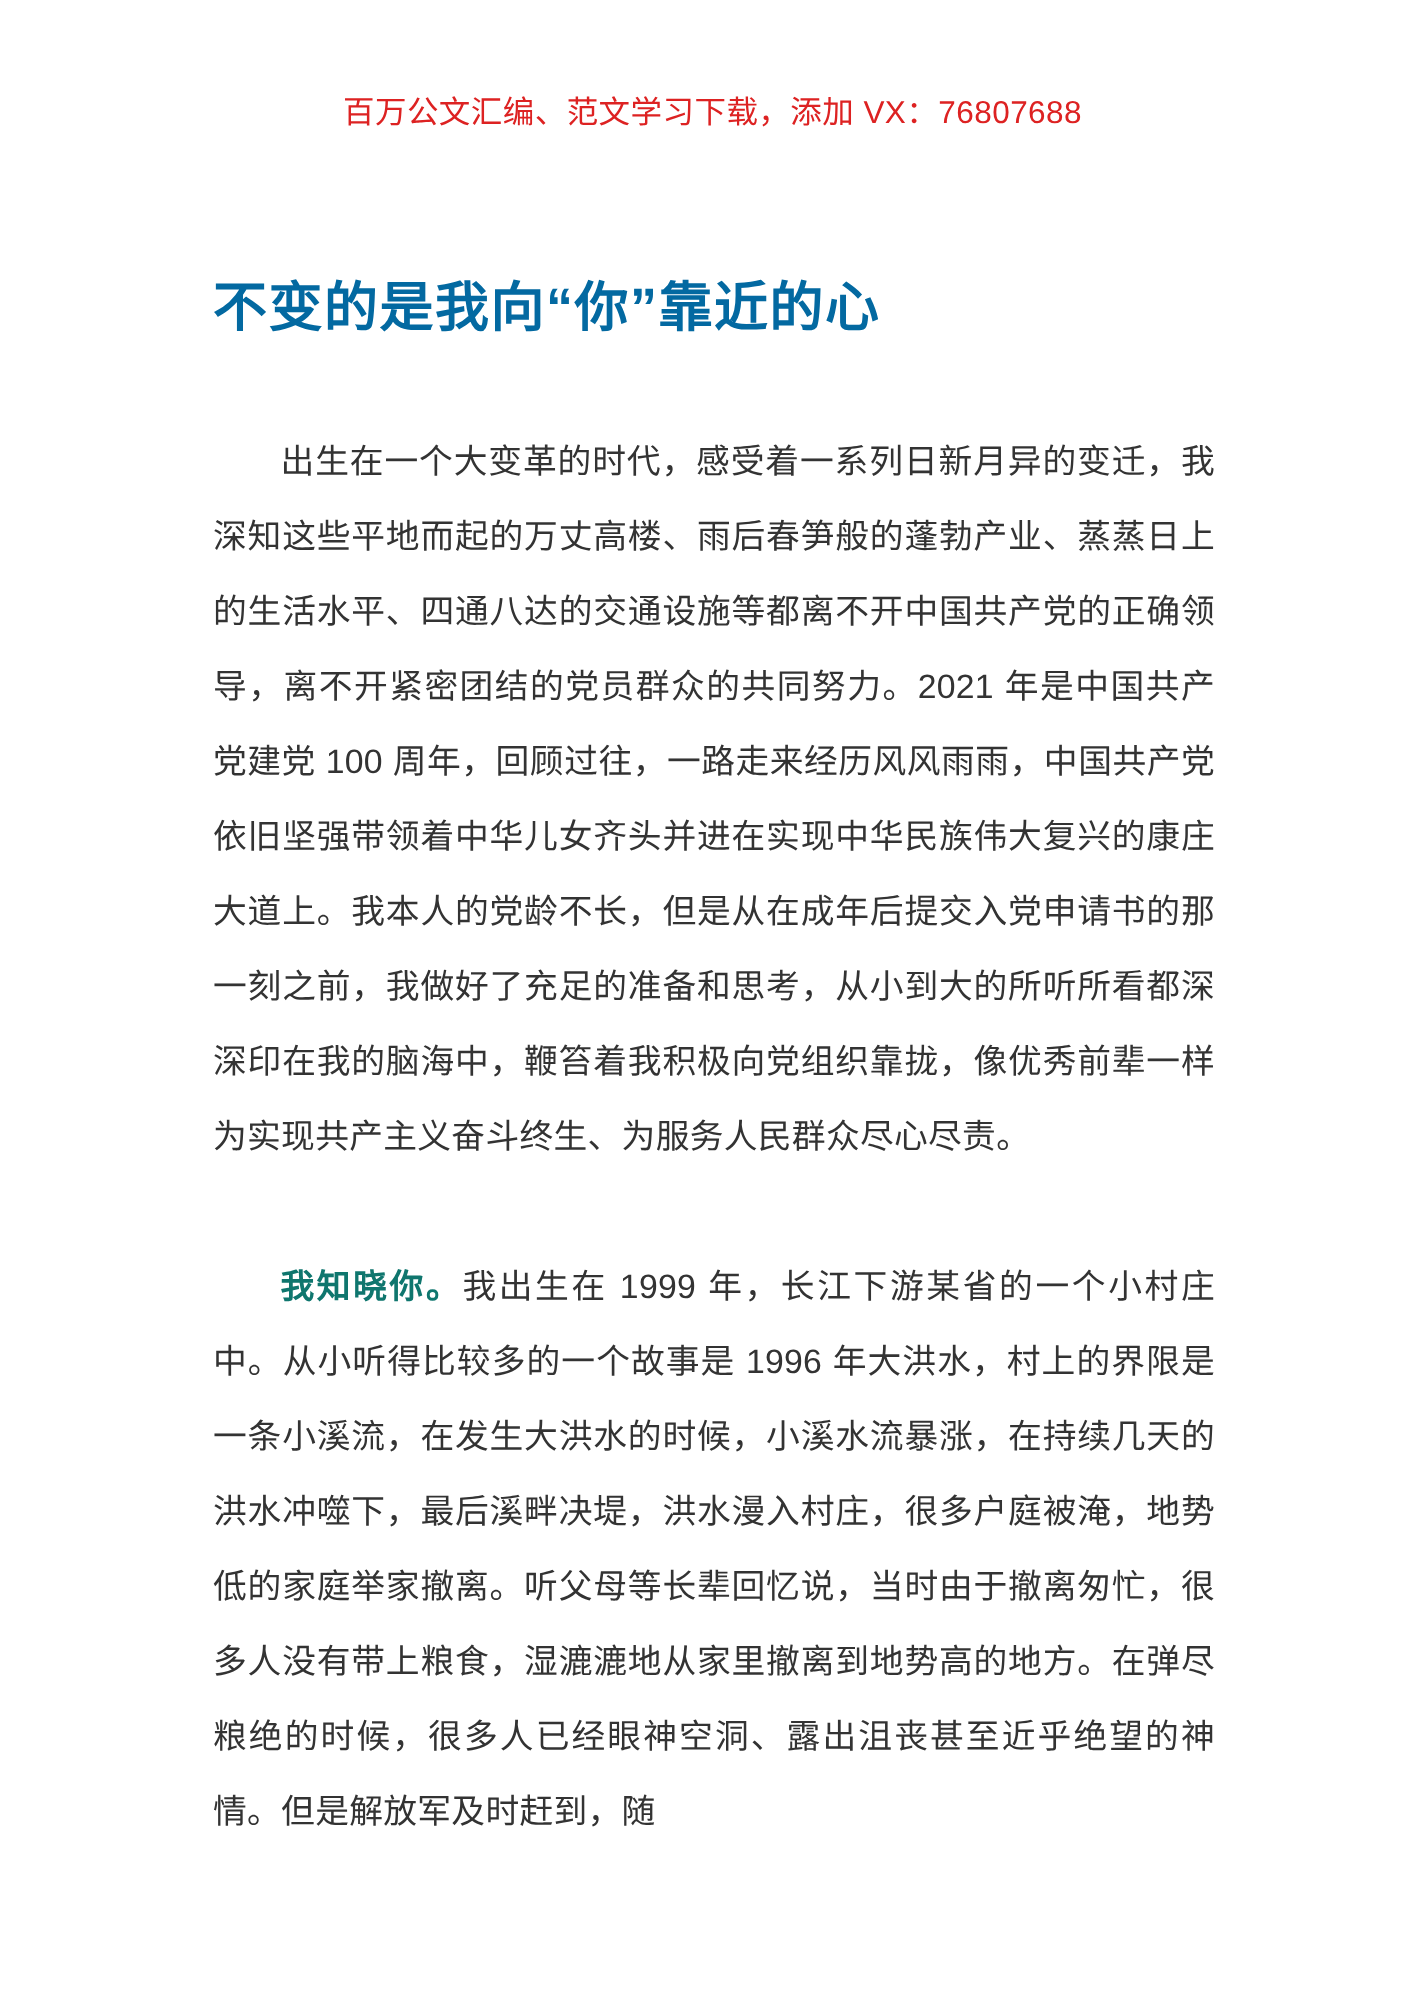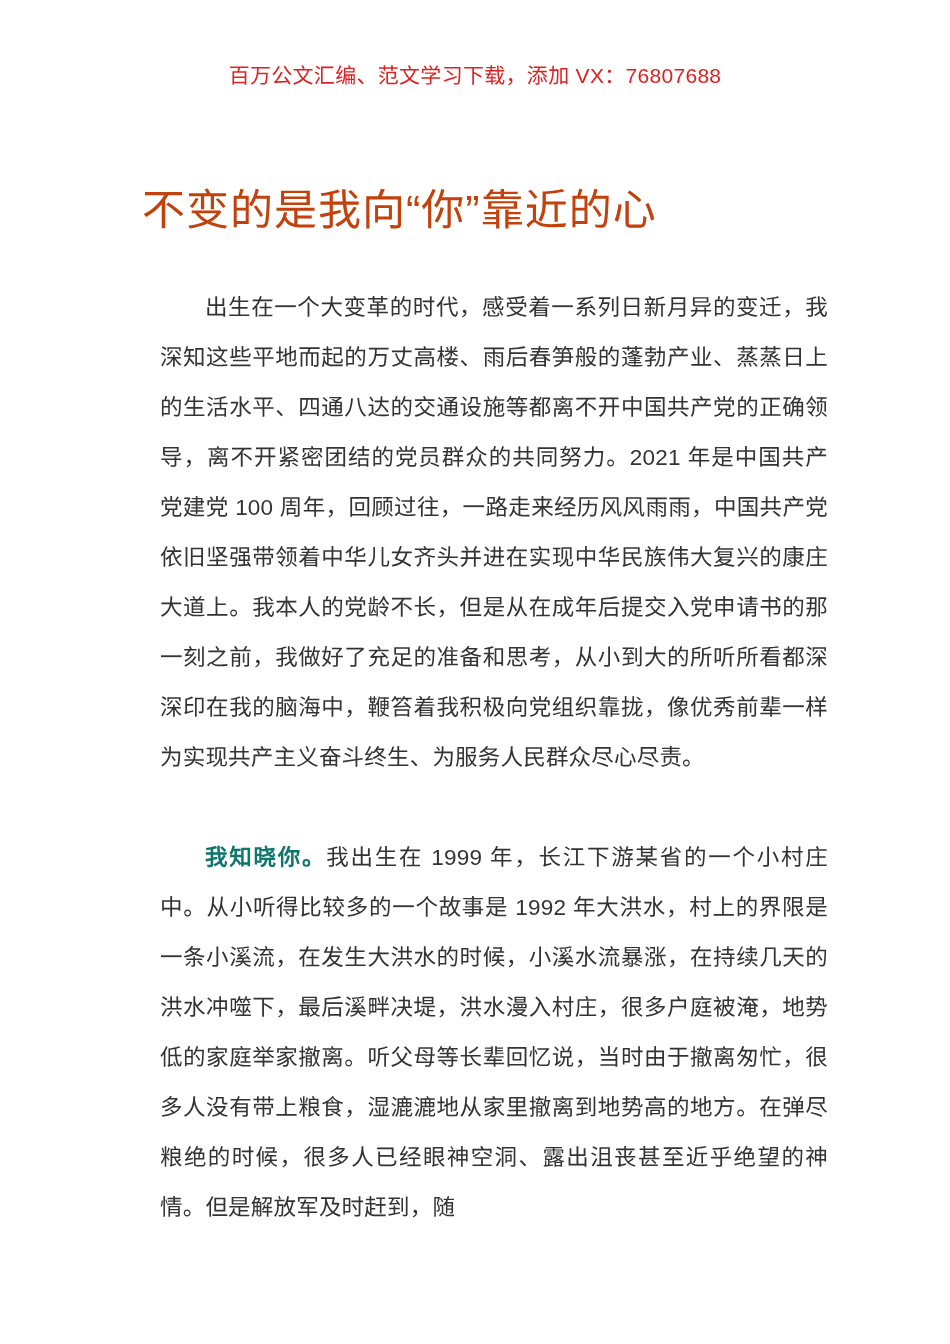--- a/index.html
+++ b/index.html
@@ -34,33 +34,33 @@
     white-space: nowrap;
     font-family: "Liberation Sans", "DejaVu Sans", sans-serif;
   }
 
   
   .doc-title {
     position: absolute;
     top: 152px;
     left: 142px;
     width: 670px;
-    font-size: 43px;
+    font-size: 36px;
     line-height: 58px;
-    color: #c2410c;
+    color: #0369a1;
     letter-spacing: 1px;
-    font-weight: 400;
+    font-weight: 700;
     font-family: "Liberation Sans", "DejaVu Sans", sans-serif;
   }
 
   
   .doc-body {
     position: absolute;
     top: 283px;
-    left: 160px;
+    left: 142px;
     width: 668px;
   }
 
   .para {
     margin: 0;
     font-size: 22.5px;
     line-height: 50px;
     color: #333333;
     text-align: justify;
     text-justify: inter-ideograph;
@@ -87,18 +87,18 @@
 
   <h1 class="doc-title">不变的是我向“你”靠近的心</h1>
 
   <div class="doc-body">
 
     <p class="para">
       <span class="lead-bold"></span><span>出生在一个大变革的时代，感受着一系列日新月异的变迁，我深知这些平地而起的万丈高楼、雨后春笋般的蓬勃产业、蒸蒸日上的生活水平、四通八达的交通设施等都离不开中国共产党的正确领导，离不开紧密团结的党员群众的共同努力。2021 年是中国共产党建党 100 周年，回顾过往，一路走来经历风风雨雨，中国共产党依旧坚强带领着中华儿女齐头并进在实现中华民族伟大复兴的康庄大道上。我本人的党龄不长，但是从在成年后提交入党申请书的那一刻之前，我做好了充足的准备和思考，从小到大的所听所看都深深印在我的脑海中，鞭笞着我积极向党组织靠拢，像优秀前辈一样为实现共产主义奋斗终生、为服务人民群众尽心尽责。</span>
     </p>
 
     <p class="para">
-      <span class="lead-bold">我知晓你。</span><span>我出生在 1999 年，长江下游某省的一个小村庄中。从小听得比较多的一个故事是 1992 年大洪水，村上的界限是一条小溪流，在发生大洪水的时候，小溪水流暴涨，在持续几天的洪水冲噬下，最后溪畔决堤，洪水漫入村庄，很多户庭被淹，地势低的家庭举家撤离。听父母等长辈回忆说，当时由于撤离匆忙，很多人没有带上粮食，湿漉漉地从家里撤离到地势高的地方。在弹尽粮绝的时候，很多人已经眼神空洞、露出沮丧甚至近乎绝望的神情。但是解放军及时赶到，随</span>
+      <span class="lead-bold">我知晓你。</span><span>我出生在 1999 年，长江下游某省的一个小村庄中。从小听得比较多的一个故事是 1996 年大洪水，村上的界限是一条小溪流，在发生大洪水的时候，小溪水流暴涨，在持续几天的洪水冲噬下，最后溪畔决堤，洪水漫入村庄，很多户庭被淹，地势低的家庭举家撤离。听父母等长辈回忆说，当时由于撤离匆忙，很多人没有带上粮食，湿漉漉地从家里撤离到地势高的地方。在弹尽粮绝的时候，很多人已经眼神空洞、露出沮丧甚至近乎绝望的神情。但是解放军及时赶到，随</span>
     </p>
 
   </div>
 
 </div>
 
 </body></html>

